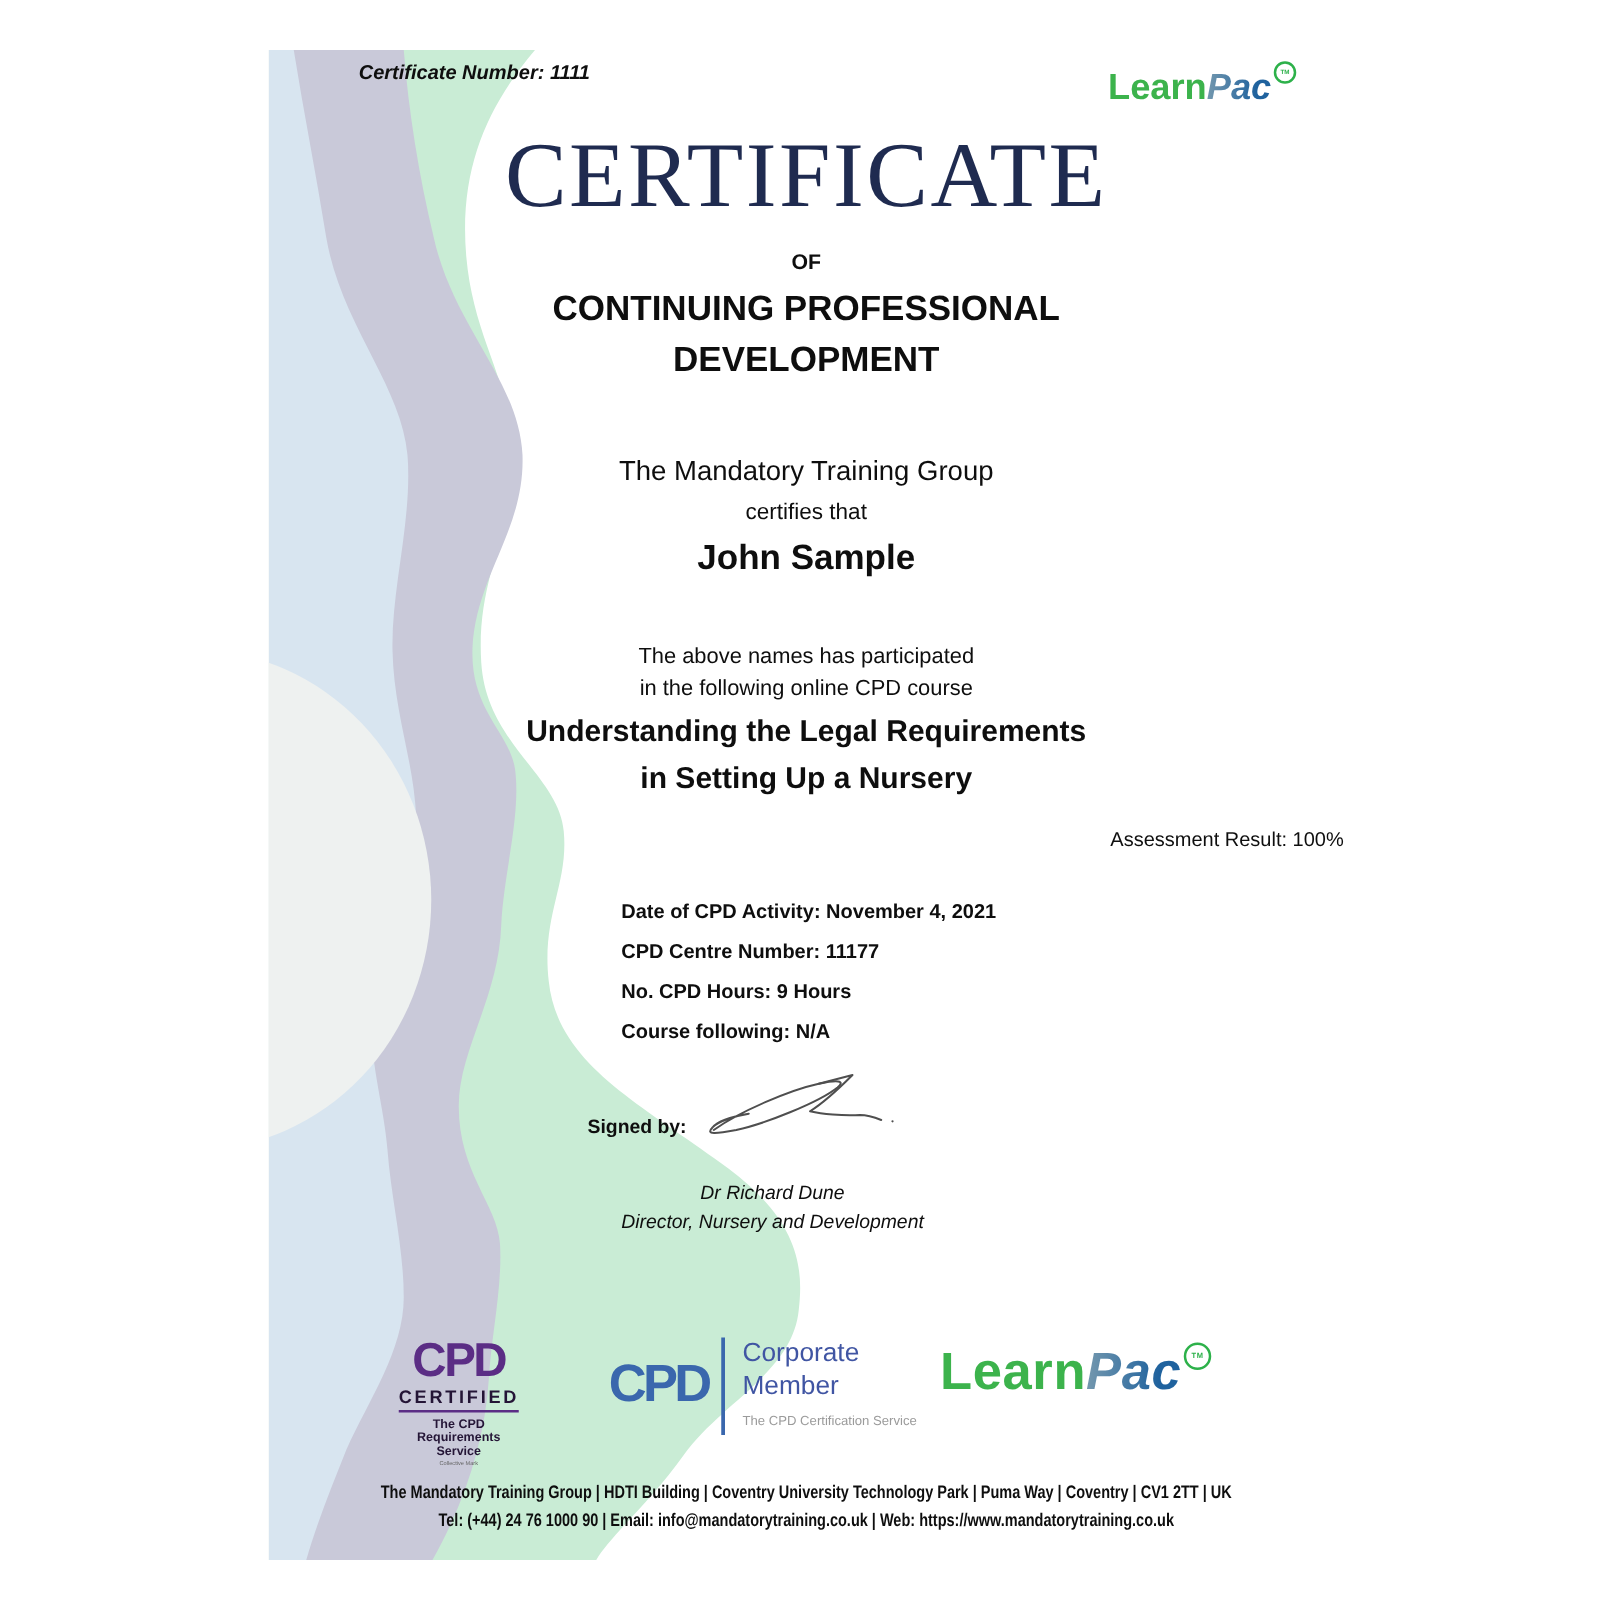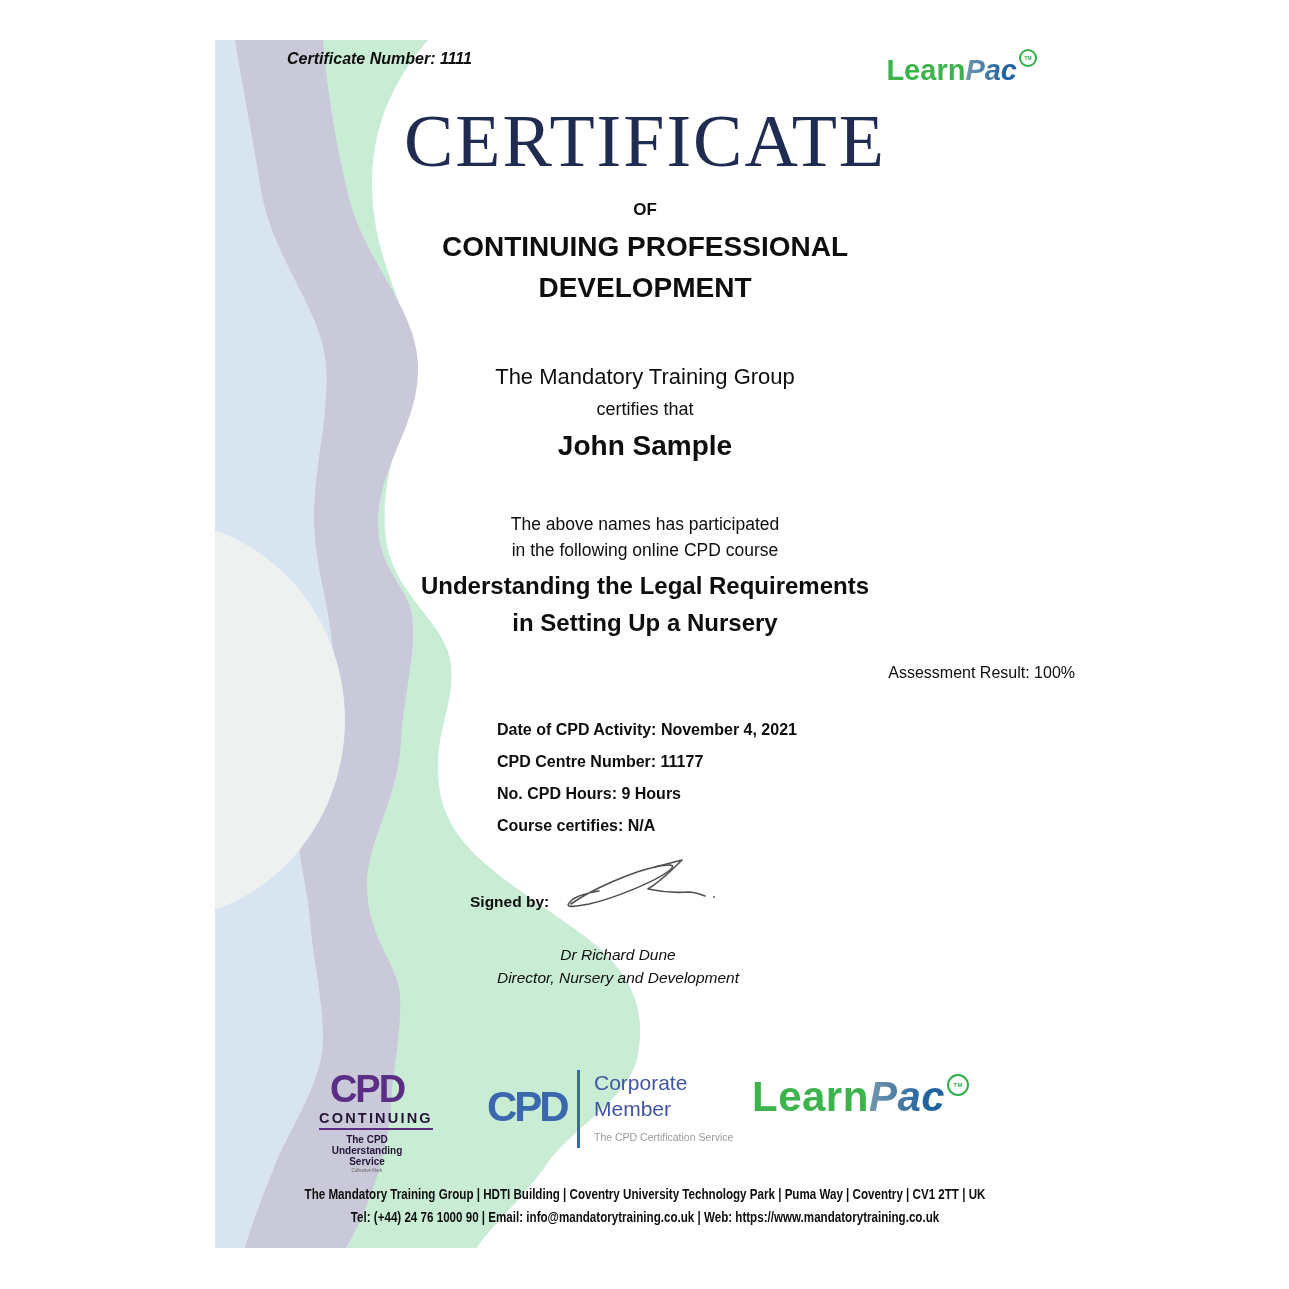--- a/index.html
+++ b/index.html
@@ -125,39 +125,39 @@
   <div class="abs ctr course">
     <div>Understanding the Legal Requirements</div>
     <div>in Setting Up a Nursery</div>
   </div>
   <div class="abs ctr assessment">Assessment Result: 100%</div>
 
   <div class="abs details">
     <div class="row">Date of CPD Activity: November 4, 2021</div>
     <div class="row">CPD Centre Number: 11177</div>
     <div class="row">No. CPD Hours: 9 Hours</div>
-    <div class="row">Course certifies: N/A</div>
+    <div class="row">Course following: N/A</div>
   </div>
 
   <div class="abs signed-by">Signed by:</div>
   <svg class="abs signature-svg" width="165" height="75" viewBox="0 0 165 75">
     <path class="sig-stroke" d="M 14 52 C 35 37 75 20 98 15 C 112 12 120 12 113 18 C 98 30 55 47 32 52 C 16 55 7 56 13 50 C 17 45 30 41 42 39"></path>
     <path class="sig-stroke" d="M 98 15 L 125 8 C 118 15 104 29 91 37 C 100 39 117 41 131 40 C 138 40 143 42 148 44"></path>
     <circle cx="157" cy="45" r="0.9" fill="#4f4f4f"></circle>
   </svg>
   <div class="abs signatory">
     <div>Dr Richard Dune</div>
     <div>Director, Nursery and Development</div>
   </div>
 
   <div class="abs logo-certified">
     <div class="cert-cpd">CPD</div>
-    <div><span class="cert-word">CONTINUING</span></div>
+    <div><span class="cert-word">CERTIFIED</span></div>
     <div class="cert-service">
-      <div>The CPD Understanding</div>
+      <div>The CPD Requirements</div>
       <div>Service</div>
     </div>
     <div class="cert-mark">Collective Mark</div>
   </div>
 
   <div class="abs logo-corporate">
     <div class="corp-cpd">CPD</div>
     <div class="corp-divider"></div>
     <div class="corp-right">
       <div class="corp-member">

